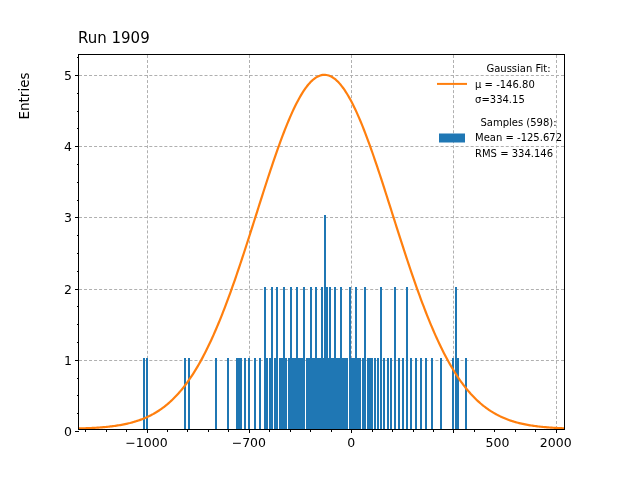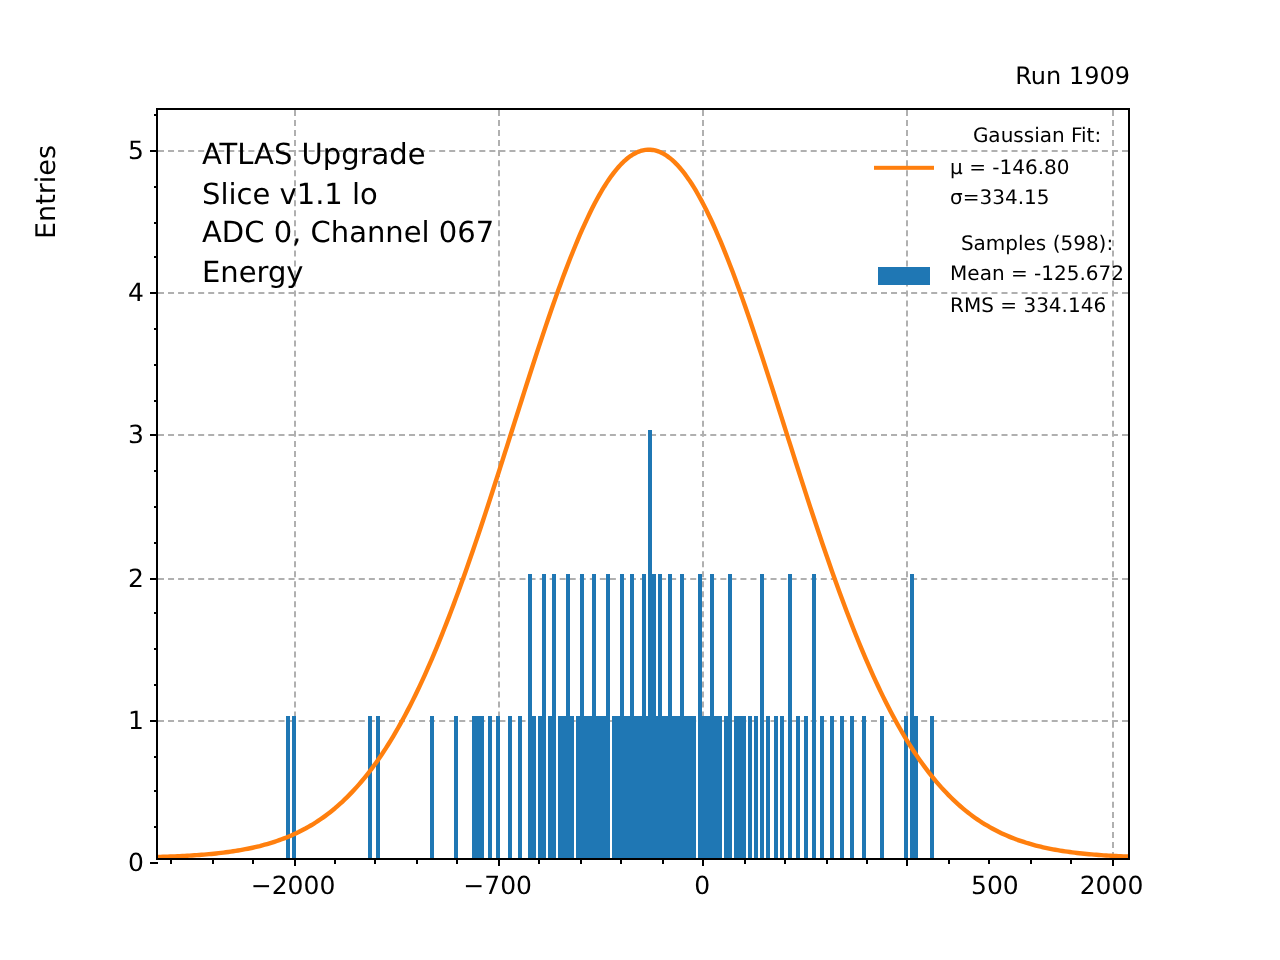--- a/index.html
+++ b/index.html
@@ -16,22 +16,22 @@
     height: 480px;
     background: #ffffff;
     overflow: hidden;
   }
   
   #chart-title {
     position: absolute;
     left: 78px;
     top: 30px;
     width: 487px;
-    text-align: right;
-    font-size: 12px;
+    text-align: left;
+    font-size: 15px;
     color: #000000;
     line-height: 16px;
     white-space: nowrap;
   }
   
   #axes {
     position: absolute;
     left: 78px;
     top: 54px;
     width: 487px;
@@ -332,24 +332,20 @@
           <div class="hist-bar" style="background: rgb(31, 119, 180); left: 352.177px; width: 2px; height: 71.2121px;"></div>
           <div class="hist-bar" style="background: rgb(31, 119, 180); left: 361.181px; width: 2px; height: 71.2121px;"></div>
           <div class="hist-bar" style="background: rgb(31, 119, 180); left: 373.458px; width: 2px; height: 71.2121px;"></div>
           <div class="hist-bar" style="background: rgb(31, 119, 180); left: 375.913px; width: 2px; height: 142.424px;"></div>
           <div class="hist-bar" style="background: rgb(31, 119, 180); left: 378.369px; width: 2px; height: 71.2121px;"></div>
           <div class="hist-bar" style="background: rgb(31, 119, 180); left: 385.735px; width: 2px; height: 71.2121px;"></div>
         </div>
       <svg id="fit-curve" viewBox="0 0 487 376" preserveAspectRatio="none">
         <path id="fit-path" fill="none" stroke="#ff7f0e" stroke-width="2.2" stroke-linecap="round" stroke-linejoin="round" vector-effect="non-scaling-stroke" d="M0.00,375.46L1.22,375.43L2.44,375.39L3.65,375.35L4.87,375.31L6.09,375.26L7.31,375.21L8.52,375.16L9.74,375.11L10.96,375.05L12.18,374.99L13.39,374.93L14.61,374.86L15.83,374.79L17.04,374.72L18.26,374.64L19.48,374.56L20.70,374.47L21.91,374.38L23.13,374.28L24.35,374.18L25.57,374.07L26.79,373.96L28.00,373.84L29.22,373.71L30.44,373.58L31.66,373.44L32.87,373.29L34.09,373.13L35.31,372.97L36.52,372.80L37.74,372.62L38.96,372.43L40.18,372.24L41.39,372.03L42.61,371.81L43.83,371.58L45.05,371.35L46.26,371.10L47.48,370.84L48.70,370.56L49.92,370.27L51.14,369.98L52.35,369.66L53.57,369.33L54.79,368.99L56.01,368.63L57.22,368.26L58.44,367.87L59.66,367.47L60.88,367.04L62.09,366.60L63.31,366.14L64.53,365.66L65.74,365.16L66.96,364.64L68.18,364.10L69.40,363.53L70.62,362.95L71.83,362.34L73.05,361.70L74.27,361.05L75.48,360.36L76.70,359.65L77.92,358.92L79.14,358.15L80.36,357.36L81.57,356.54L82.79,355.69L84.01,354.81L85.22,353.90L86.44,352.95L87.66,351.98L88.88,350.97L90.09,349.92L91.31,348.84L92.53,347.73L93.75,346.58L94.97,345.39L96.18,344.16L97.40,342.90L98.62,341.59L99.83,340.25L101.05,338.86L102.27,337.43L103.49,335.96L104.71,334.45L105.92,332.90L107.14,331.30L108.36,329.65L109.58,327.97L110.79,326.23L112.01,324.45L113.23,322.62L114.44,320.75L115.66,318.82L116.88,316.85L118.10,314.83L119.32,312.76L120.53,310.64L121.75,308.48L122.97,306.26L124.19,303.99L125.40,301.67L126.62,299.31L127.84,296.89L129.06,294.42L130.27,291.90L131.49,289.33L132.71,286.71L133.93,284.04L135.14,281.32L136.36,278.55L137.58,275.74L138.79,272.87L140.01,269.95L141.23,266.99L142.45,263.98L143.66,260.92L144.88,257.82L146.10,254.67L147.32,251.48L148.53,248.25L149.75,244.97L150.97,241.65L152.19,238.29L153.41,234.89L154.62,231.45L155.84,227.98L157.06,224.47L158.28,220.92L159.49,217.35L160.71,213.74L161.93,210.10L163.14,206.44L164.36,202.75L165.58,199.03L166.80,195.30L168.02,191.54L169.23,187.76L170.45,183.97L171.67,180.17L172.88,176.35L174.10,172.52L175.32,168.68L176.54,164.84L177.76,160.99L178.97,157.15L180.19,153.31L181.41,149.47L182.63,145.63L183.84,141.81L185.06,138.00L186.28,134.20L187.49,130.43L188.71,126.67L189.93,122.93L191.15,119.22L192.37,115.54L193.58,111.89L194.80,108.27L196.02,104.69L197.23,101.15L198.45,97.65L199.67,94.19L200.89,90.78L202.11,87.43L203.32,84.12L204.54,80.87L205.76,77.68L206.97,74.55L208.19,71.49L209.41,68.49L210.63,65.56L211.84,62.70L213.06,59.92L214.28,57.21L215.50,54.58L216.71,52.03L217.93,49.56L219.15,47.18L220.37,44.89L221.59,42.69L222.80,40.58L224.02,38.56L225.24,36.64L226.46,34.82L227.67,33.09L228.89,31.47L230.11,29.94L231.32,28.53L232.54,27.21L233.76,26.00L234.98,24.90L236.19,23.91L237.41,23.02L238.63,22.25L239.85,21.59L241.06,21.03L242.28,20.59L243.50,20.27L244.72,20.05L245.94,19.95L247.15,19.96L248.37,20.08L249.59,20.32L250.81,20.67L252.02,21.13L253.24,21.70L254.46,22.38L255.68,23.18L256.89,24.08L258.11,25.09L259.33,26.22L260.55,27.44L261.76,28.78L262.98,30.22L264.20,31.76L265.41,33.40L266.63,35.14L267.85,36.99L269.07,38.93L270.29,40.96L271.50,43.09L272.72,45.31L273.94,47.61L275.16,50.01L276.37,52.49L277.59,55.05L278.81,57.70L280.02,60.42L281.24,63.22L282.46,66.09L283.68,69.03L284.89,72.04L286.11,75.12L287.33,78.26L288.55,81.46L289.76,84.72L290.98,88.04L292.20,91.40L293.42,94.82L294.64,98.28L295.85,101.79L297.07,105.34L298.29,108.93L299.50,112.55L300.72,116.21L301.94,119.90L303.16,123.61L304.38,127.35L305.59,131.12L306.81,134.90L308.03,138.70L309.25,142.51L310.46,146.34L311.68,150.17L312.90,154.01L314.11,157.85L315.33,161.70L316.55,165.54L317.77,169.38L318.99,173.22L320.20,177.05L321.42,180.86L322.64,184.67L323.86,188.46L325.07,192.23L326.29,195.98L327.51,199.72L328.73,203.43L329.94,207.11L331.16,210.77L332.38,214.40L333.59,218.01L334.81,221.58L336.03,225.11L337.25,228.62L338.46,232.08L339.68,235.52L340.90,238.91L342.12,242.26L343.34,245.57L344.55,248.84L345.77,252.07L346.99,255.25L348.20,258.39L349.42,261.49L350.64,264.54L351.86,267.54L353.07,270.49L354.29,273.40L355.51,276.26L356.73,279.06L357.94,281.82L359.16,284.53L360.38,287.19L361.60,289.81L362.81,292.37L364.03,294.87L365.25,297.33L366.47,299.74L367.69,302.10L368.90,304.41L370.12,306.67L371.34,308.88L372.56,311.04L373.77,313.14L374.99,315.20L376.21,317.22L377.43,319.18L378.64,321.09L379.86,322.96L381.08,324.78L382.30,326.55L383.51,328.28L384.73,329.96L385.95,331.59L387.16,333.19L388.38,334.73L389.60,336.24L390.82,337.70L392.04,339.12L393.25,340.50L394.47,341.83L395.69,343.13L396.91,344.39L398.12,345.61L399.34,346.79L400.56,347.93L401.77,349.04L402.99,350.12L404.21,351.15L405.43,352.16L406.64,353.13L407.86,354.07L409.08,354.97L410.30,355.85L411.51,356.69L412.73,357.51L413.95,358.30L415.17,359.05L416.39,359.78L417.60,360.49L418.82,361.17L420.04,361.82L421.25,362.45L422.47,363.06L423.69,363.64L424.91,364.20L426.13,364.73L427.34,365.25L428.56,365.75L429.78,366.22L431.00,366.68L432.21,367.12L433.43,367.54L434.65,367.94L435.86,368.33L437.08,368.70L438.30,369.06L439.52,369.40L440.74,369.72L441.95,370.03L443.17,370.33L444.39,370.61L445.60,370.88L446.82,371.14L448.04,371.39L449.26,371.63L450.48,371.85L451.69,372.07L452.91,372.27L454.13,372.47L455.35,372.66L456.56,372.83L457.78,373.00L459.00,373.16L460.21,373.32L461.43,373.46L462.65,373.60L463.87,373.73L465.09,373.86L466.30,373.98L467.52,374.09L468.74,374.20L469.95,374.30L471.17,374.39L472.39,374.49L473.61,374.57L474.82,374.66L476.04,374.73L477.26,374.81L478.48,374.88L479.70,374.94L480.91,375.01L482.13,375.06L483.35,375.12L484.56,375.17L485.78,375.22L487.00,375.27"></path>
       </svg>
-      <div id="annotation">ATLAS Upgrade
-Slice v1.1 lo
-ADC 0, Channel 067
-Energy</div>
 
       <div id="legend">
         <div class="legend-group">
           <div class="legend-heading">Gaussian Fit:</div>
           <div class="legend-row">
             <span class="legend-handle handle-line"></span>
             <span class="legend-text">μ = -146.80</span>
           </div>
           <div class="legend-sub">σ=334.15</div>
         </div>
@@ -390,21 +386,21 @@
         <div class="tick-y-minor" style="top: 144.561px;"></div>
         <div class="tick-y-minor" style="top: 126.758px;"></div>
         <div class="tick-y-minor" style="top: 108.955px;"></div>
         <div class="tick-y-minor" style="top: 73.3485px;"></div>
         <div class="tick-y-minor" style="top: 55.5455px;"></div>
         <div class="tick-y-minor" style="top: 37.7424px;"></div>
         <div class="tick-y-minor" style="top: 2.13636px;"></div>
       </div>
     <div id="ticks-x">
         <div class="tick-x-major" style="left: 67.5252px;"></div>
-        <div class="ticklabel-x" style="left: 67.5252px;">−2000</div>
+        <div class="ticklabel-x" style="left: 67.5252px;">−1000</div>
         <div class="tick-x-major" style="left: 169.836px;"></div>
         <div class="ticklabel-x" style="left: 169.836px;">−700</div>
         <div class="tick-x-major" style="left: 272.147px;"></div>
         <div class="ticklabel-x" style="left: 272.147px;">0</div>
         <div class="tick-x-major" style="left: 374.458px;"></div>
         <div class="ticklabel-x" style="left: 374.458px; margin-left: 44px;">500</div>
         <div class="tick-x-major" style="left: 476.769px;"></div>
         <div class="ticklabel-x" style="left: 476.769px;">2000</div>
         <div class="tick-x-minor" style="left: 6.13866px;"></div>
         <div class="tick-x-minor" style="left: 26.6008px;"></div>

